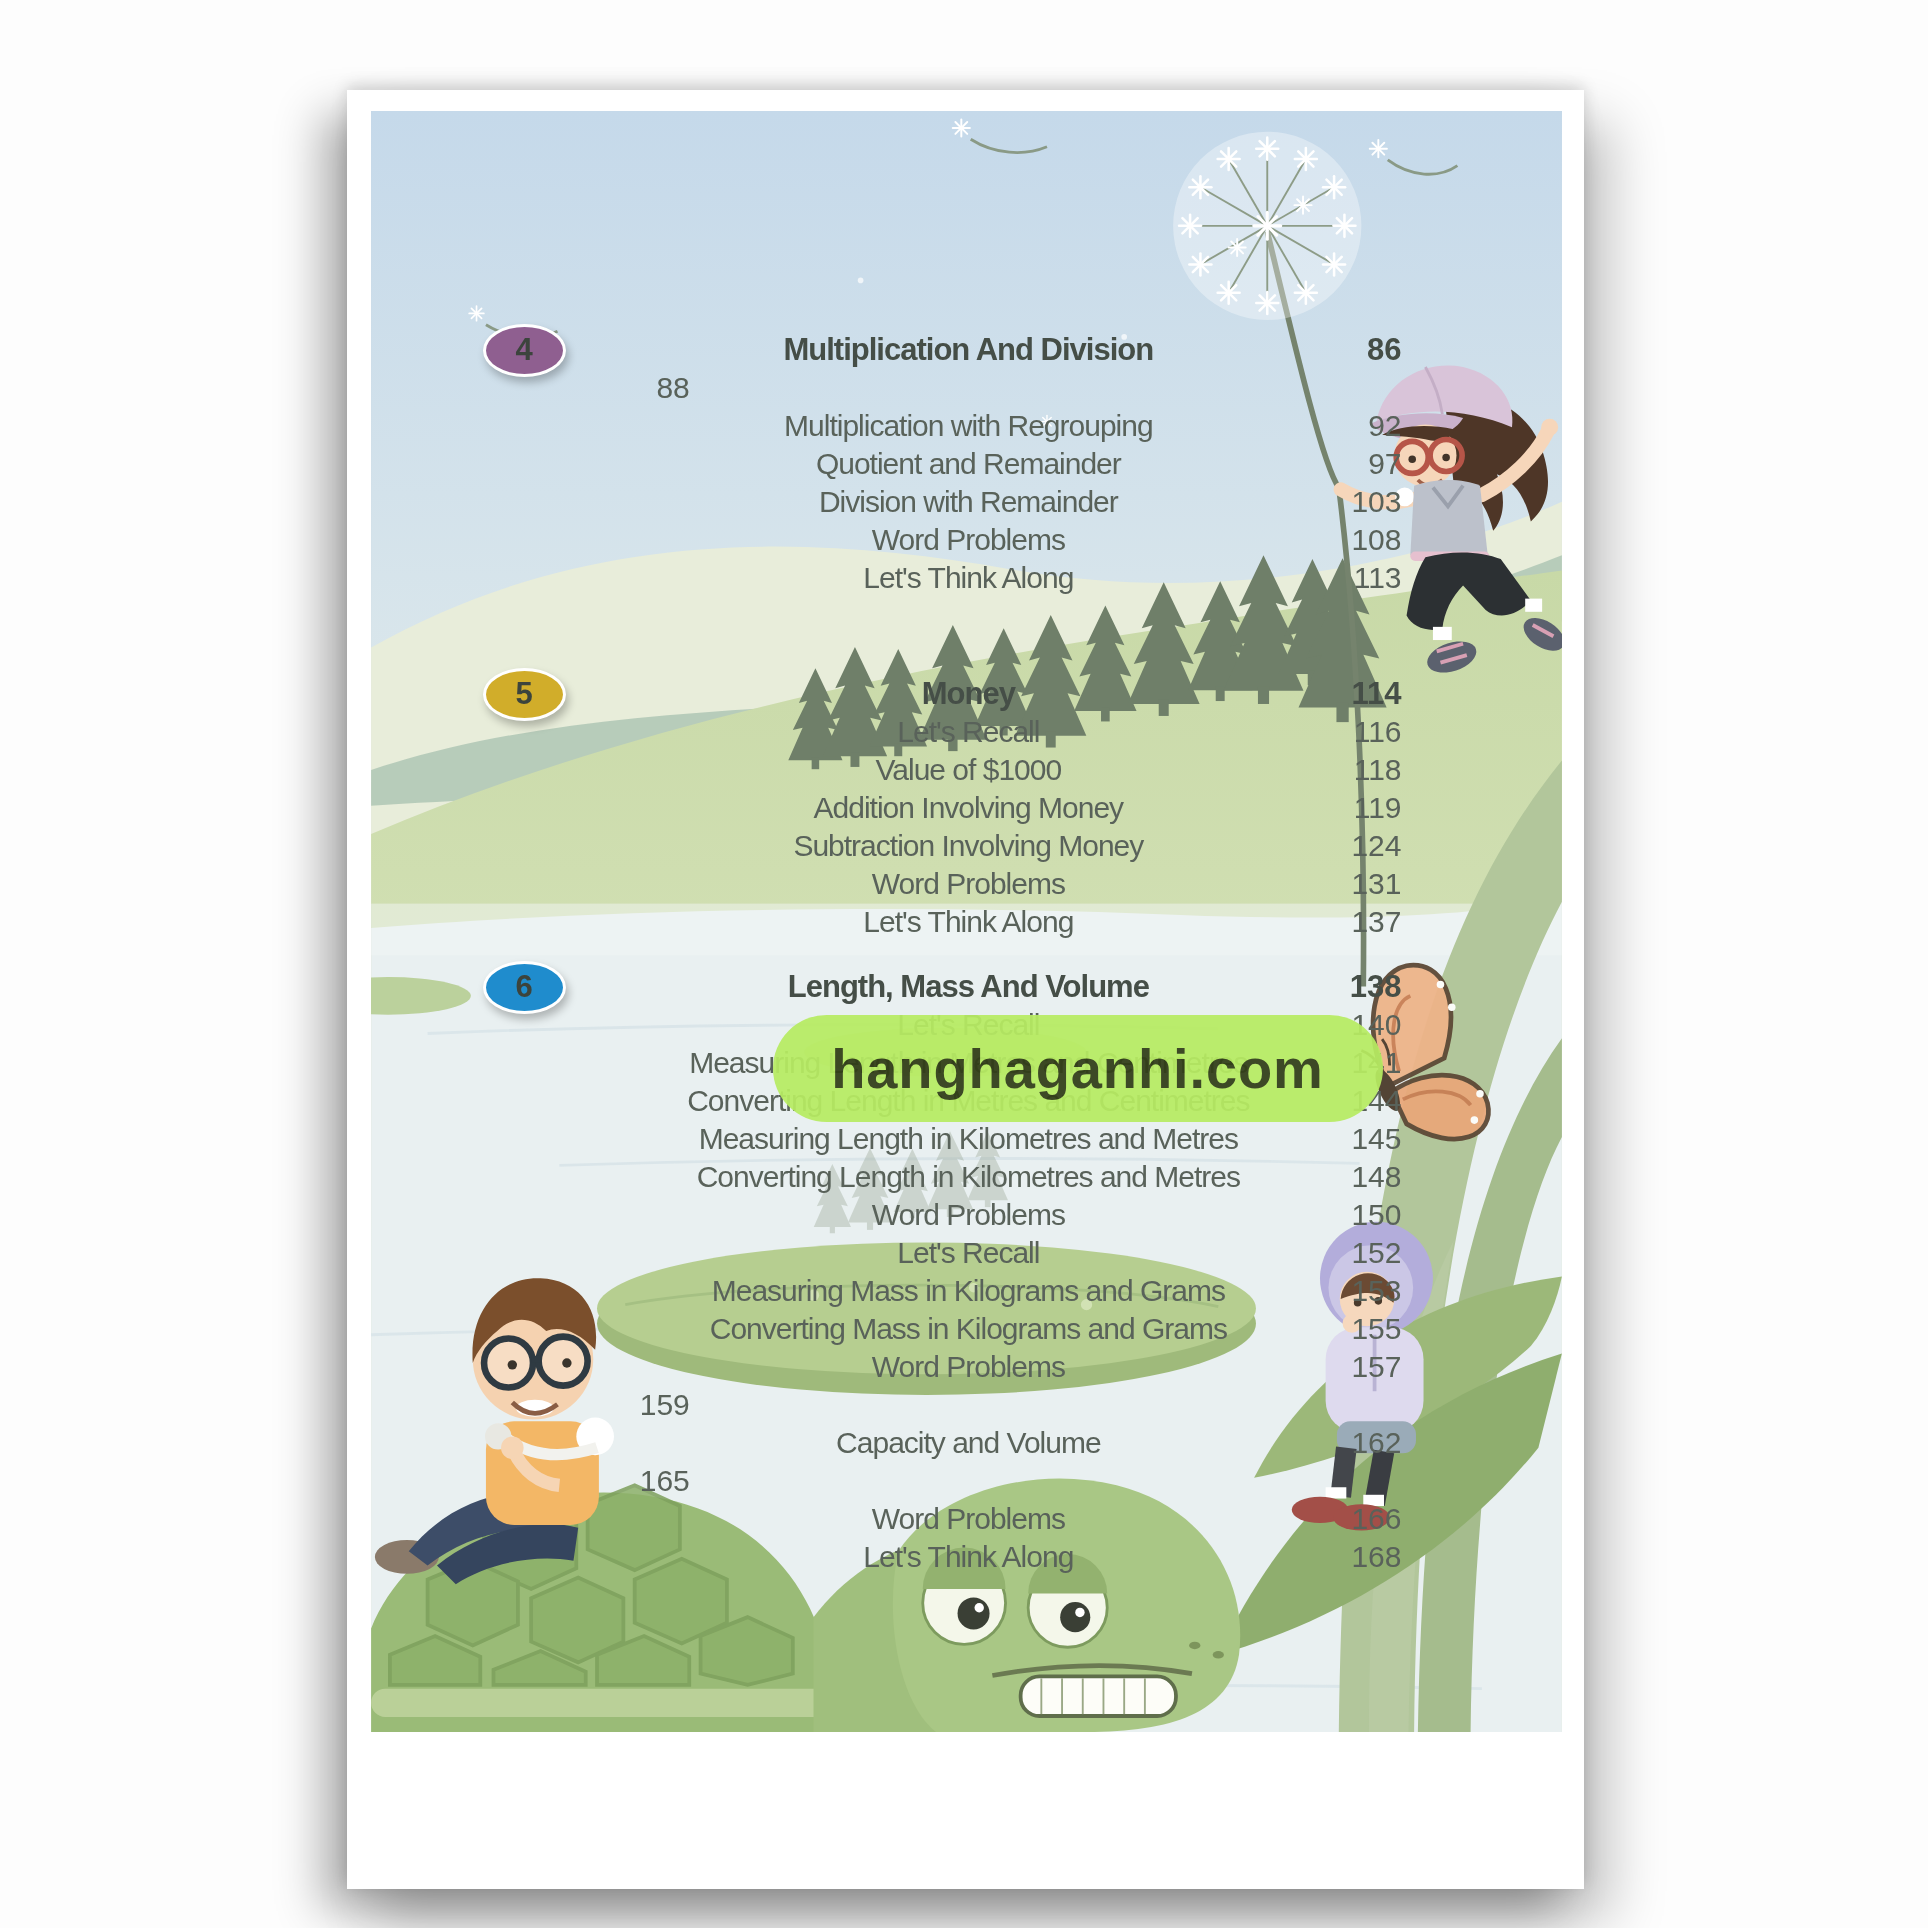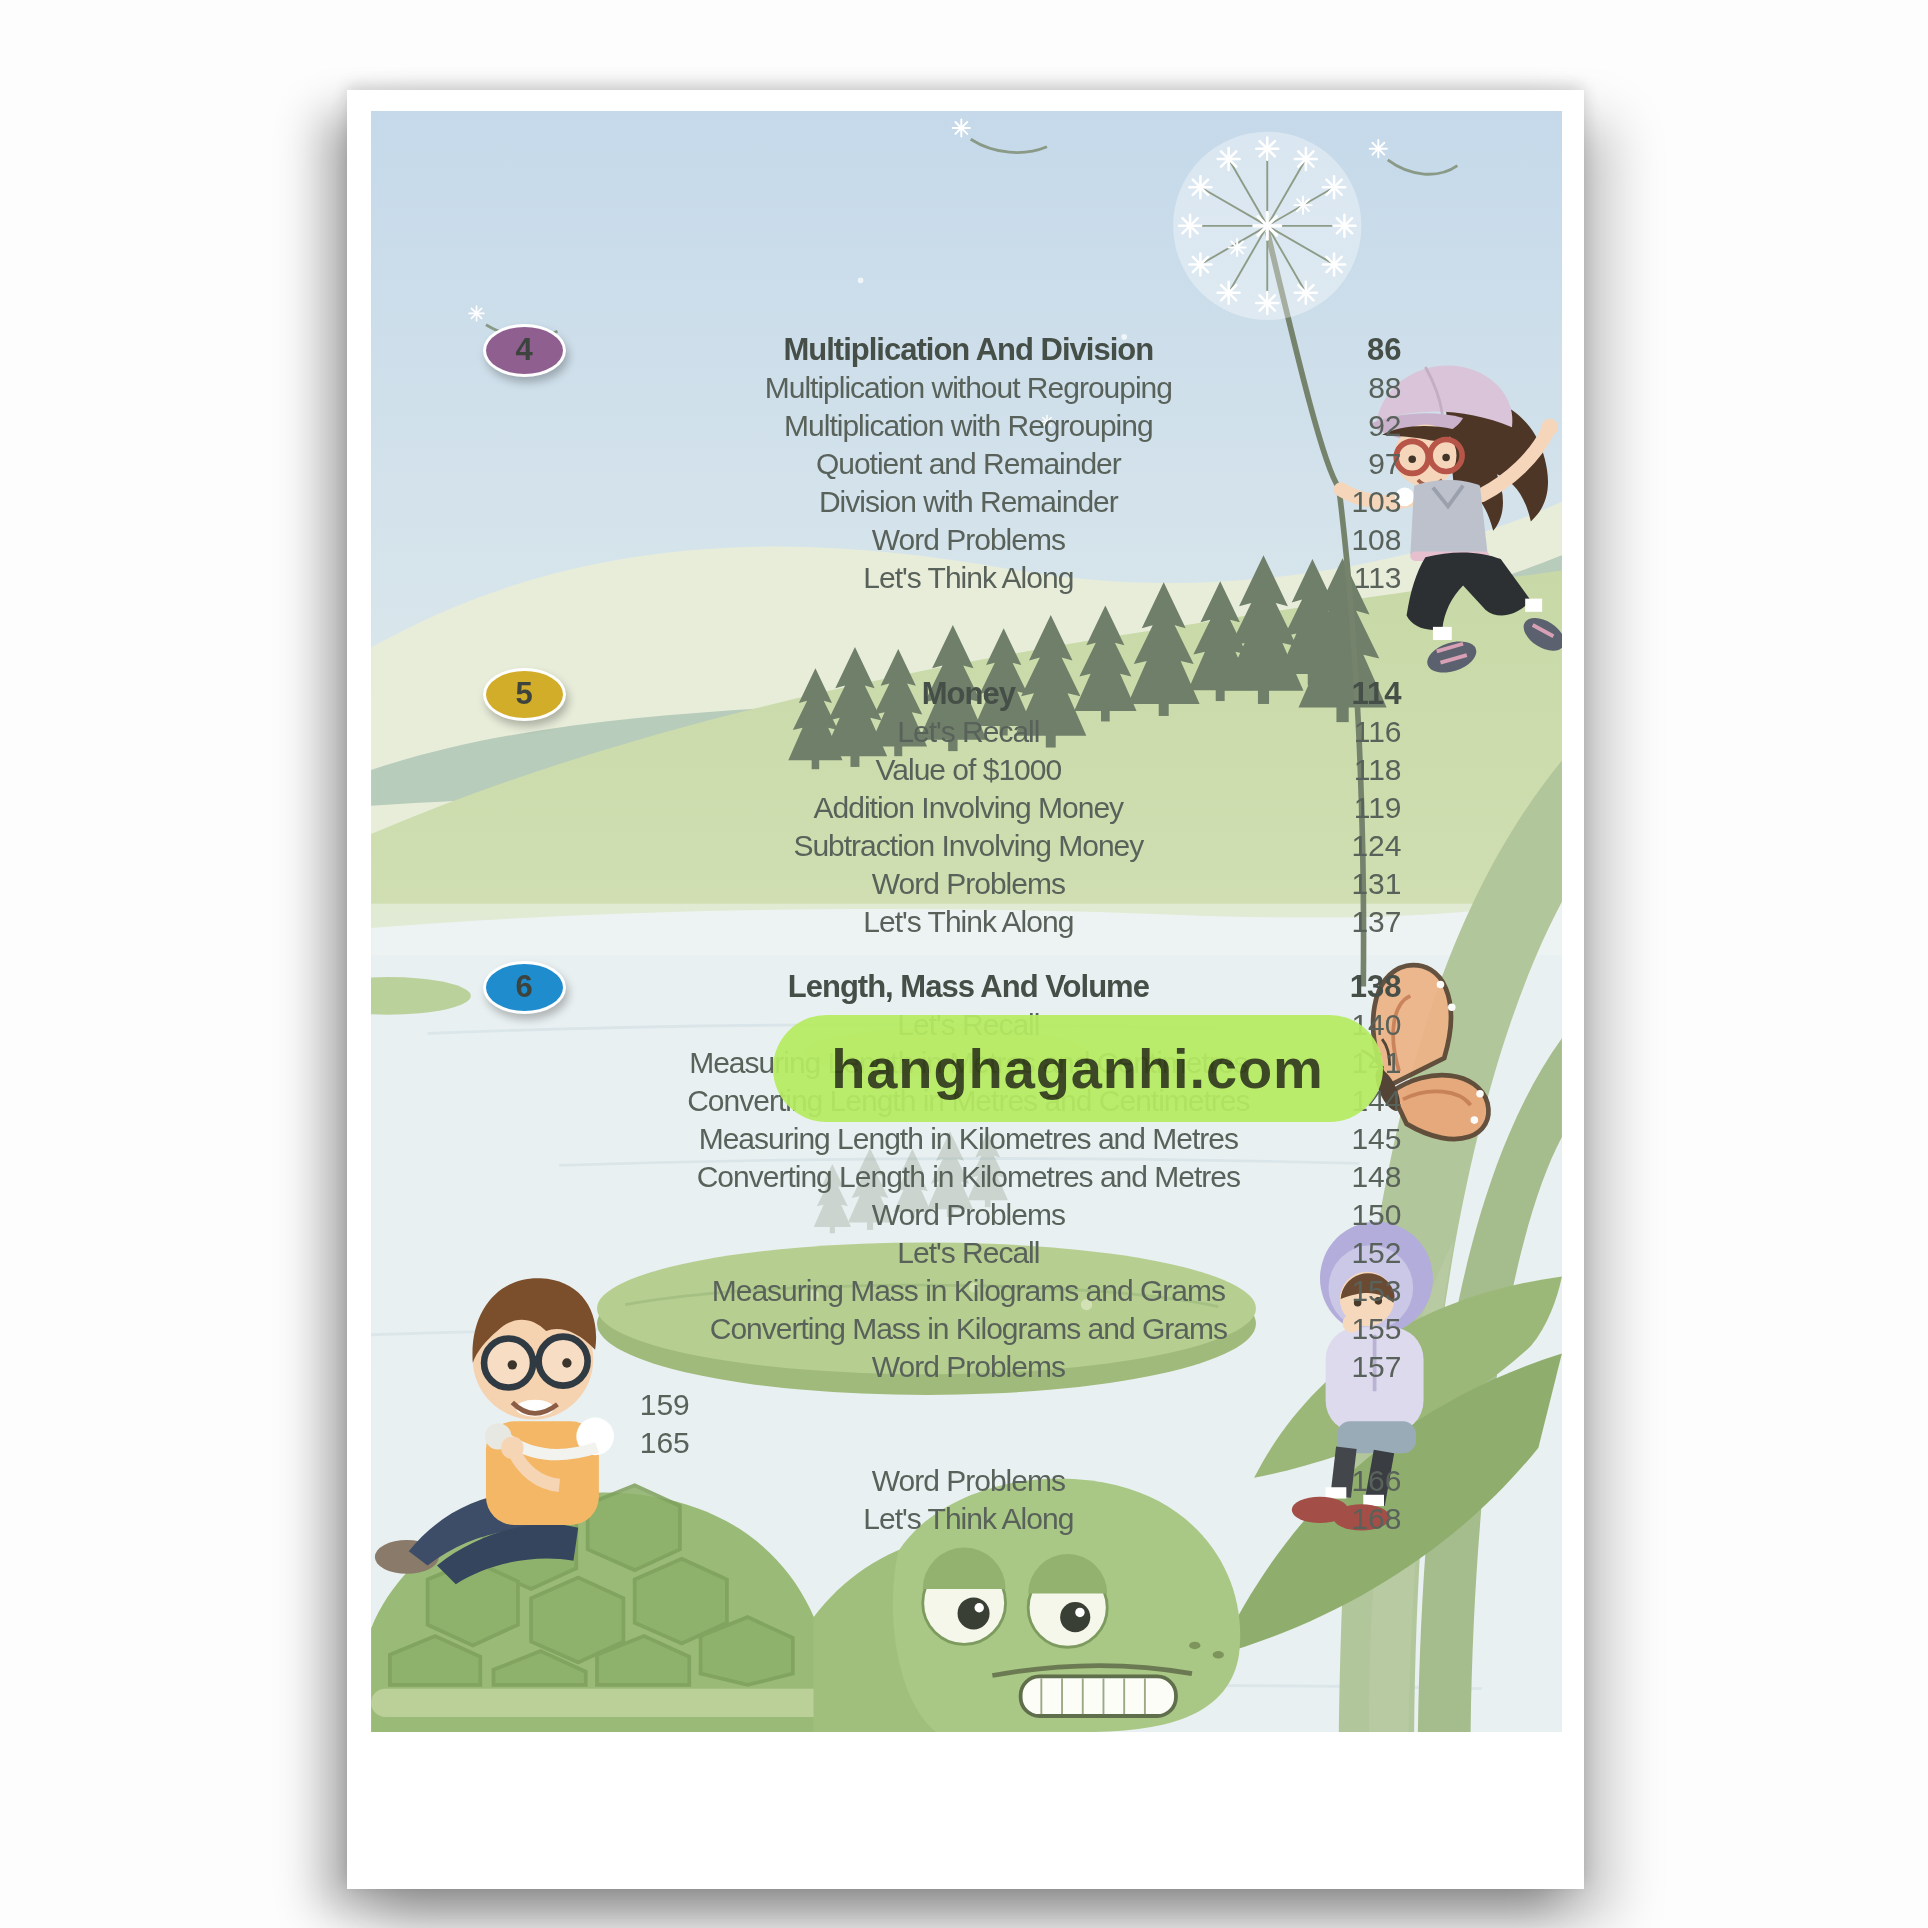--- a/index.html
+++ b/index.html
@@ -291,21 +291,20 @@
 
     <div class="toc">
   <section class="chapter c4">
     <div class="row title-row">
       <span class="badge" style="background: rgb(143, 95, 144);">4</span>
       <span class="label">Multiplication And Division</span>
       <span class="num">86</span>
     </div>
 
   <div class="row">
-      <span class="label">Multiplication without Regrouping</span>
       <span class="num">88</span>
     </div>
           <div class="row">
       <span class="label">Multiplication with Regrouping</span>
       <span class="num">92</span>
     </div>
           <div class="row">
       <span class="label">Quotient and Remainder</span>
       <span class="num">97</span>
     </div>
@@ -400,20 +399,24 @@
       <span class="num">155</span>
     </div>
           <div class="row">
       <span class="label">Word Problems</span>
       <span class="num">157</span>
     </div>
           <div class="row">
       <span class="num">159</span>
     </div>
           <div class="row">
+      <span class="label">Capacity and Volume</span>
+      <span class="num">162</span>
+    </div>
+          <div class="row">
       <span class="num">165</span>
     </div>
           <div class="row">
       <span class="label">Word Problems</span>
       <span class="num">166</span>
     </div>
           <div class="row">
       <span class="label">Let's Think Along</span>
       <span class="num">168</span>
     </div>

